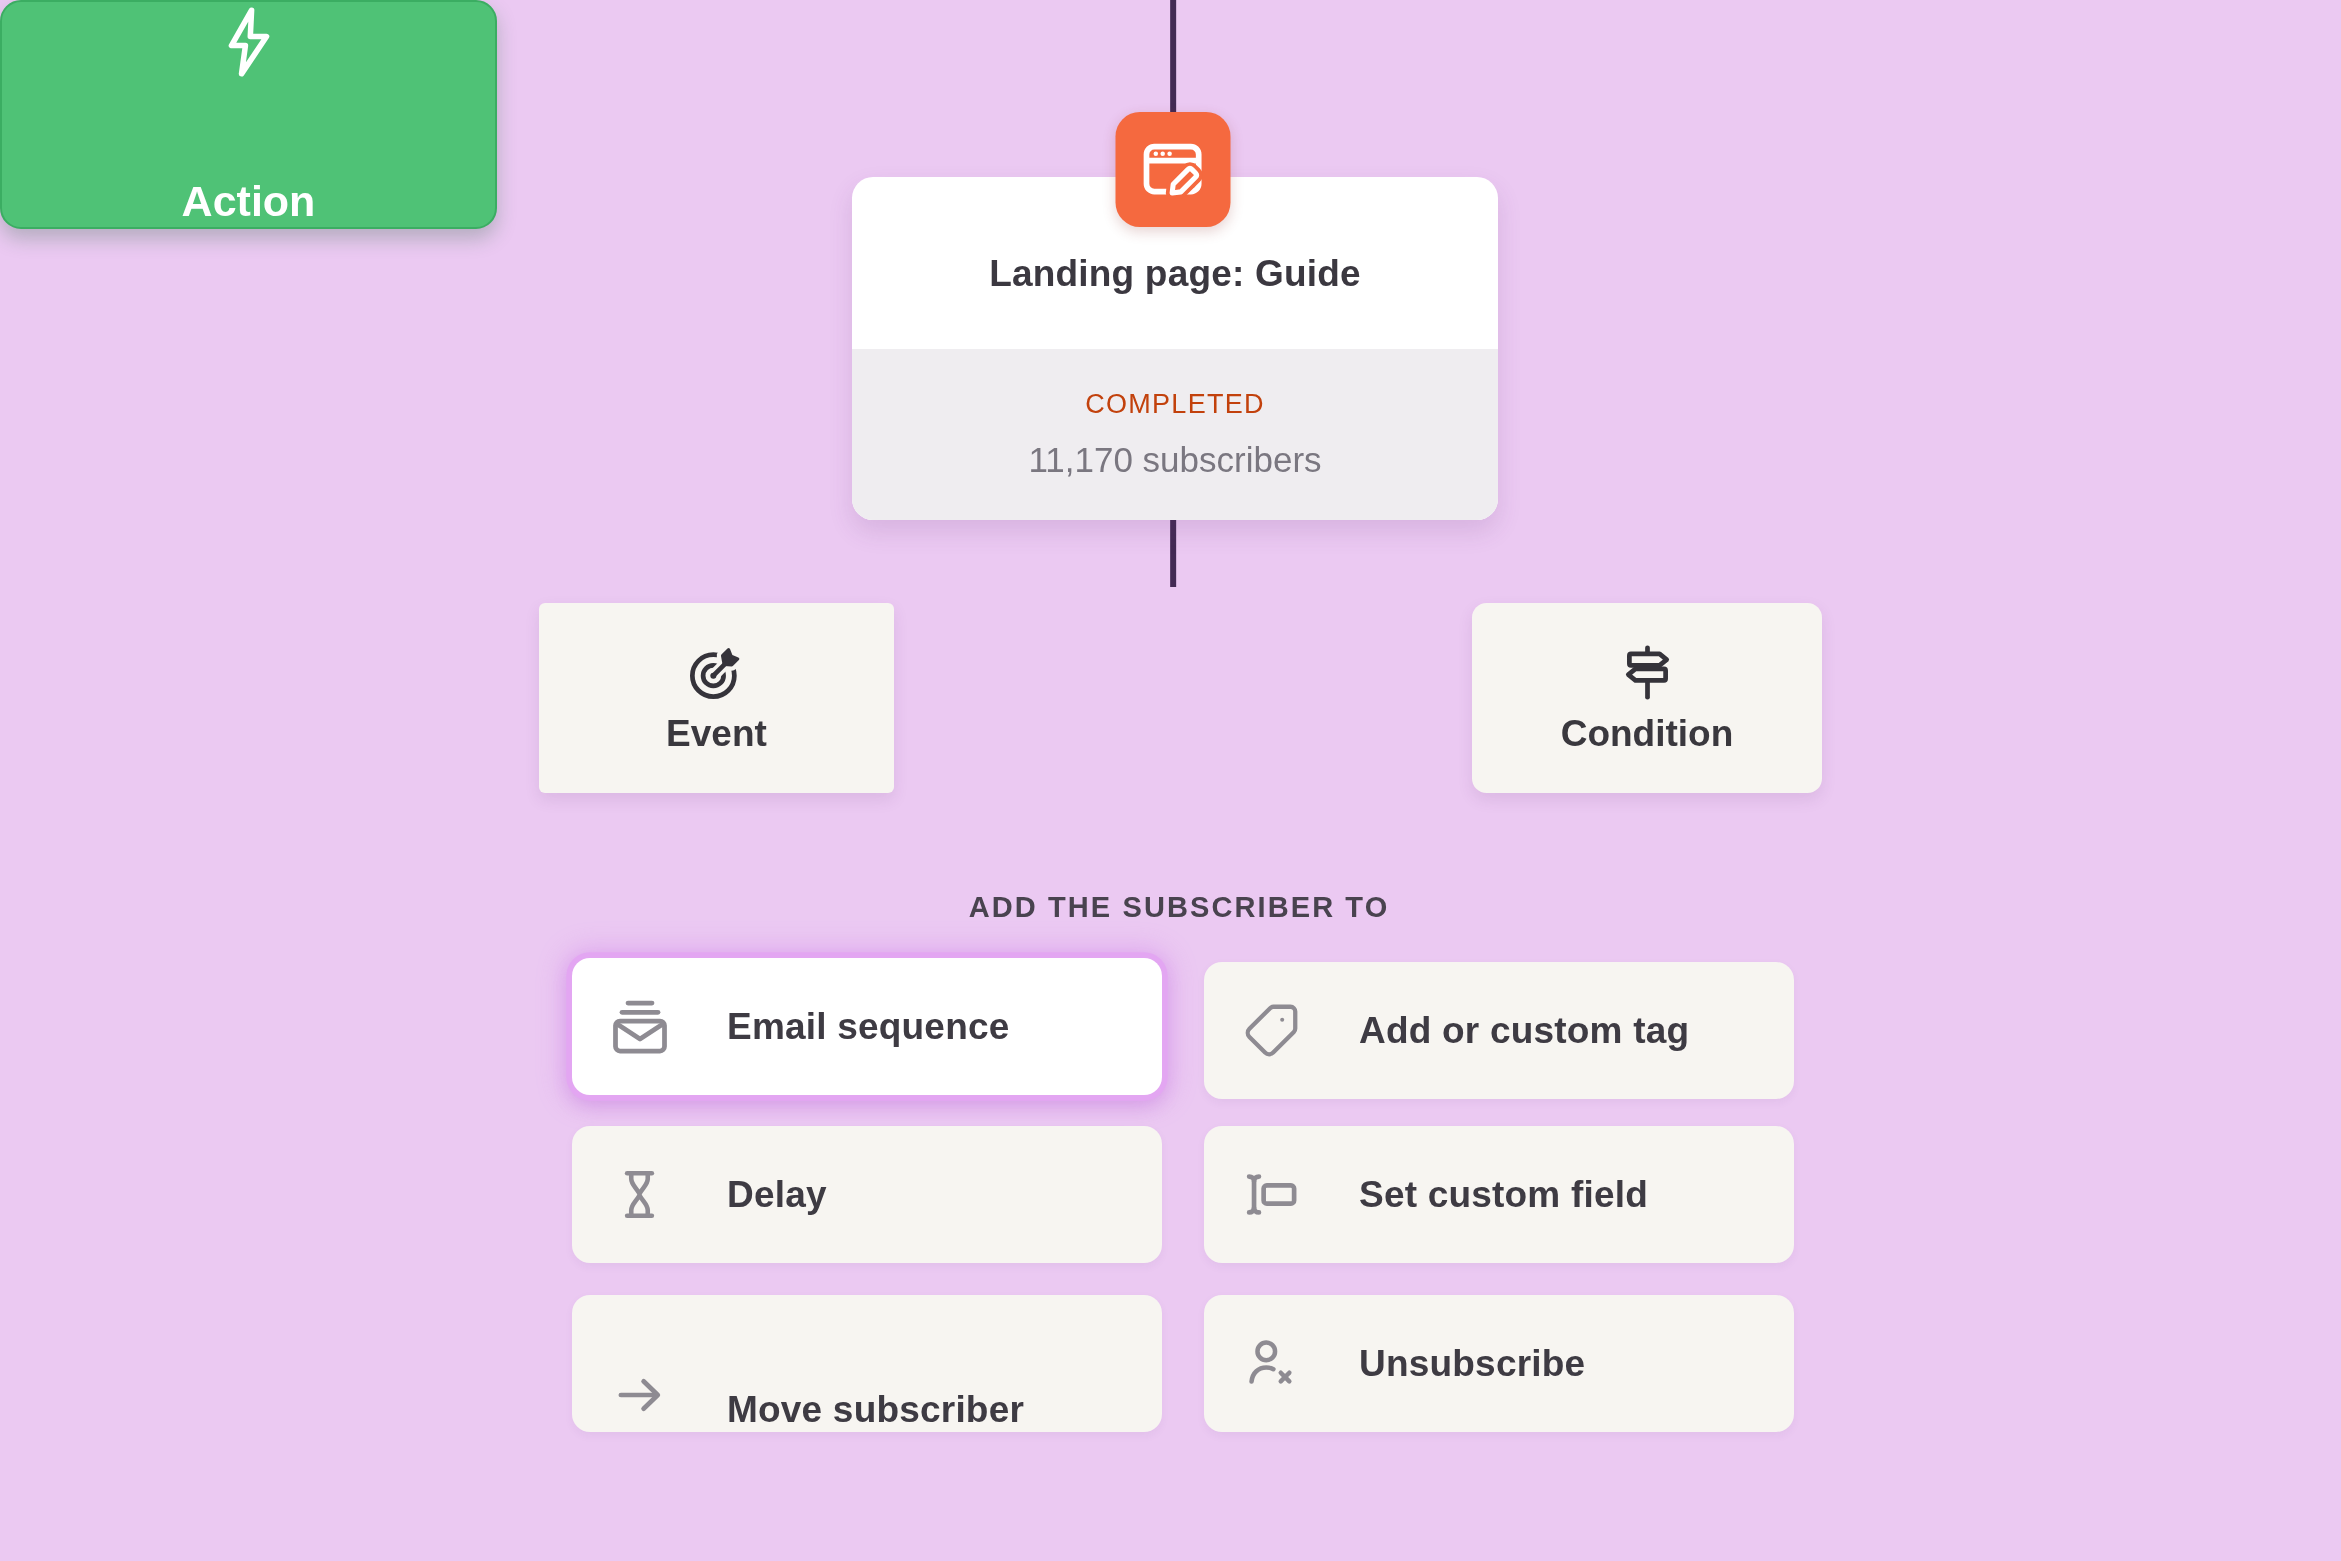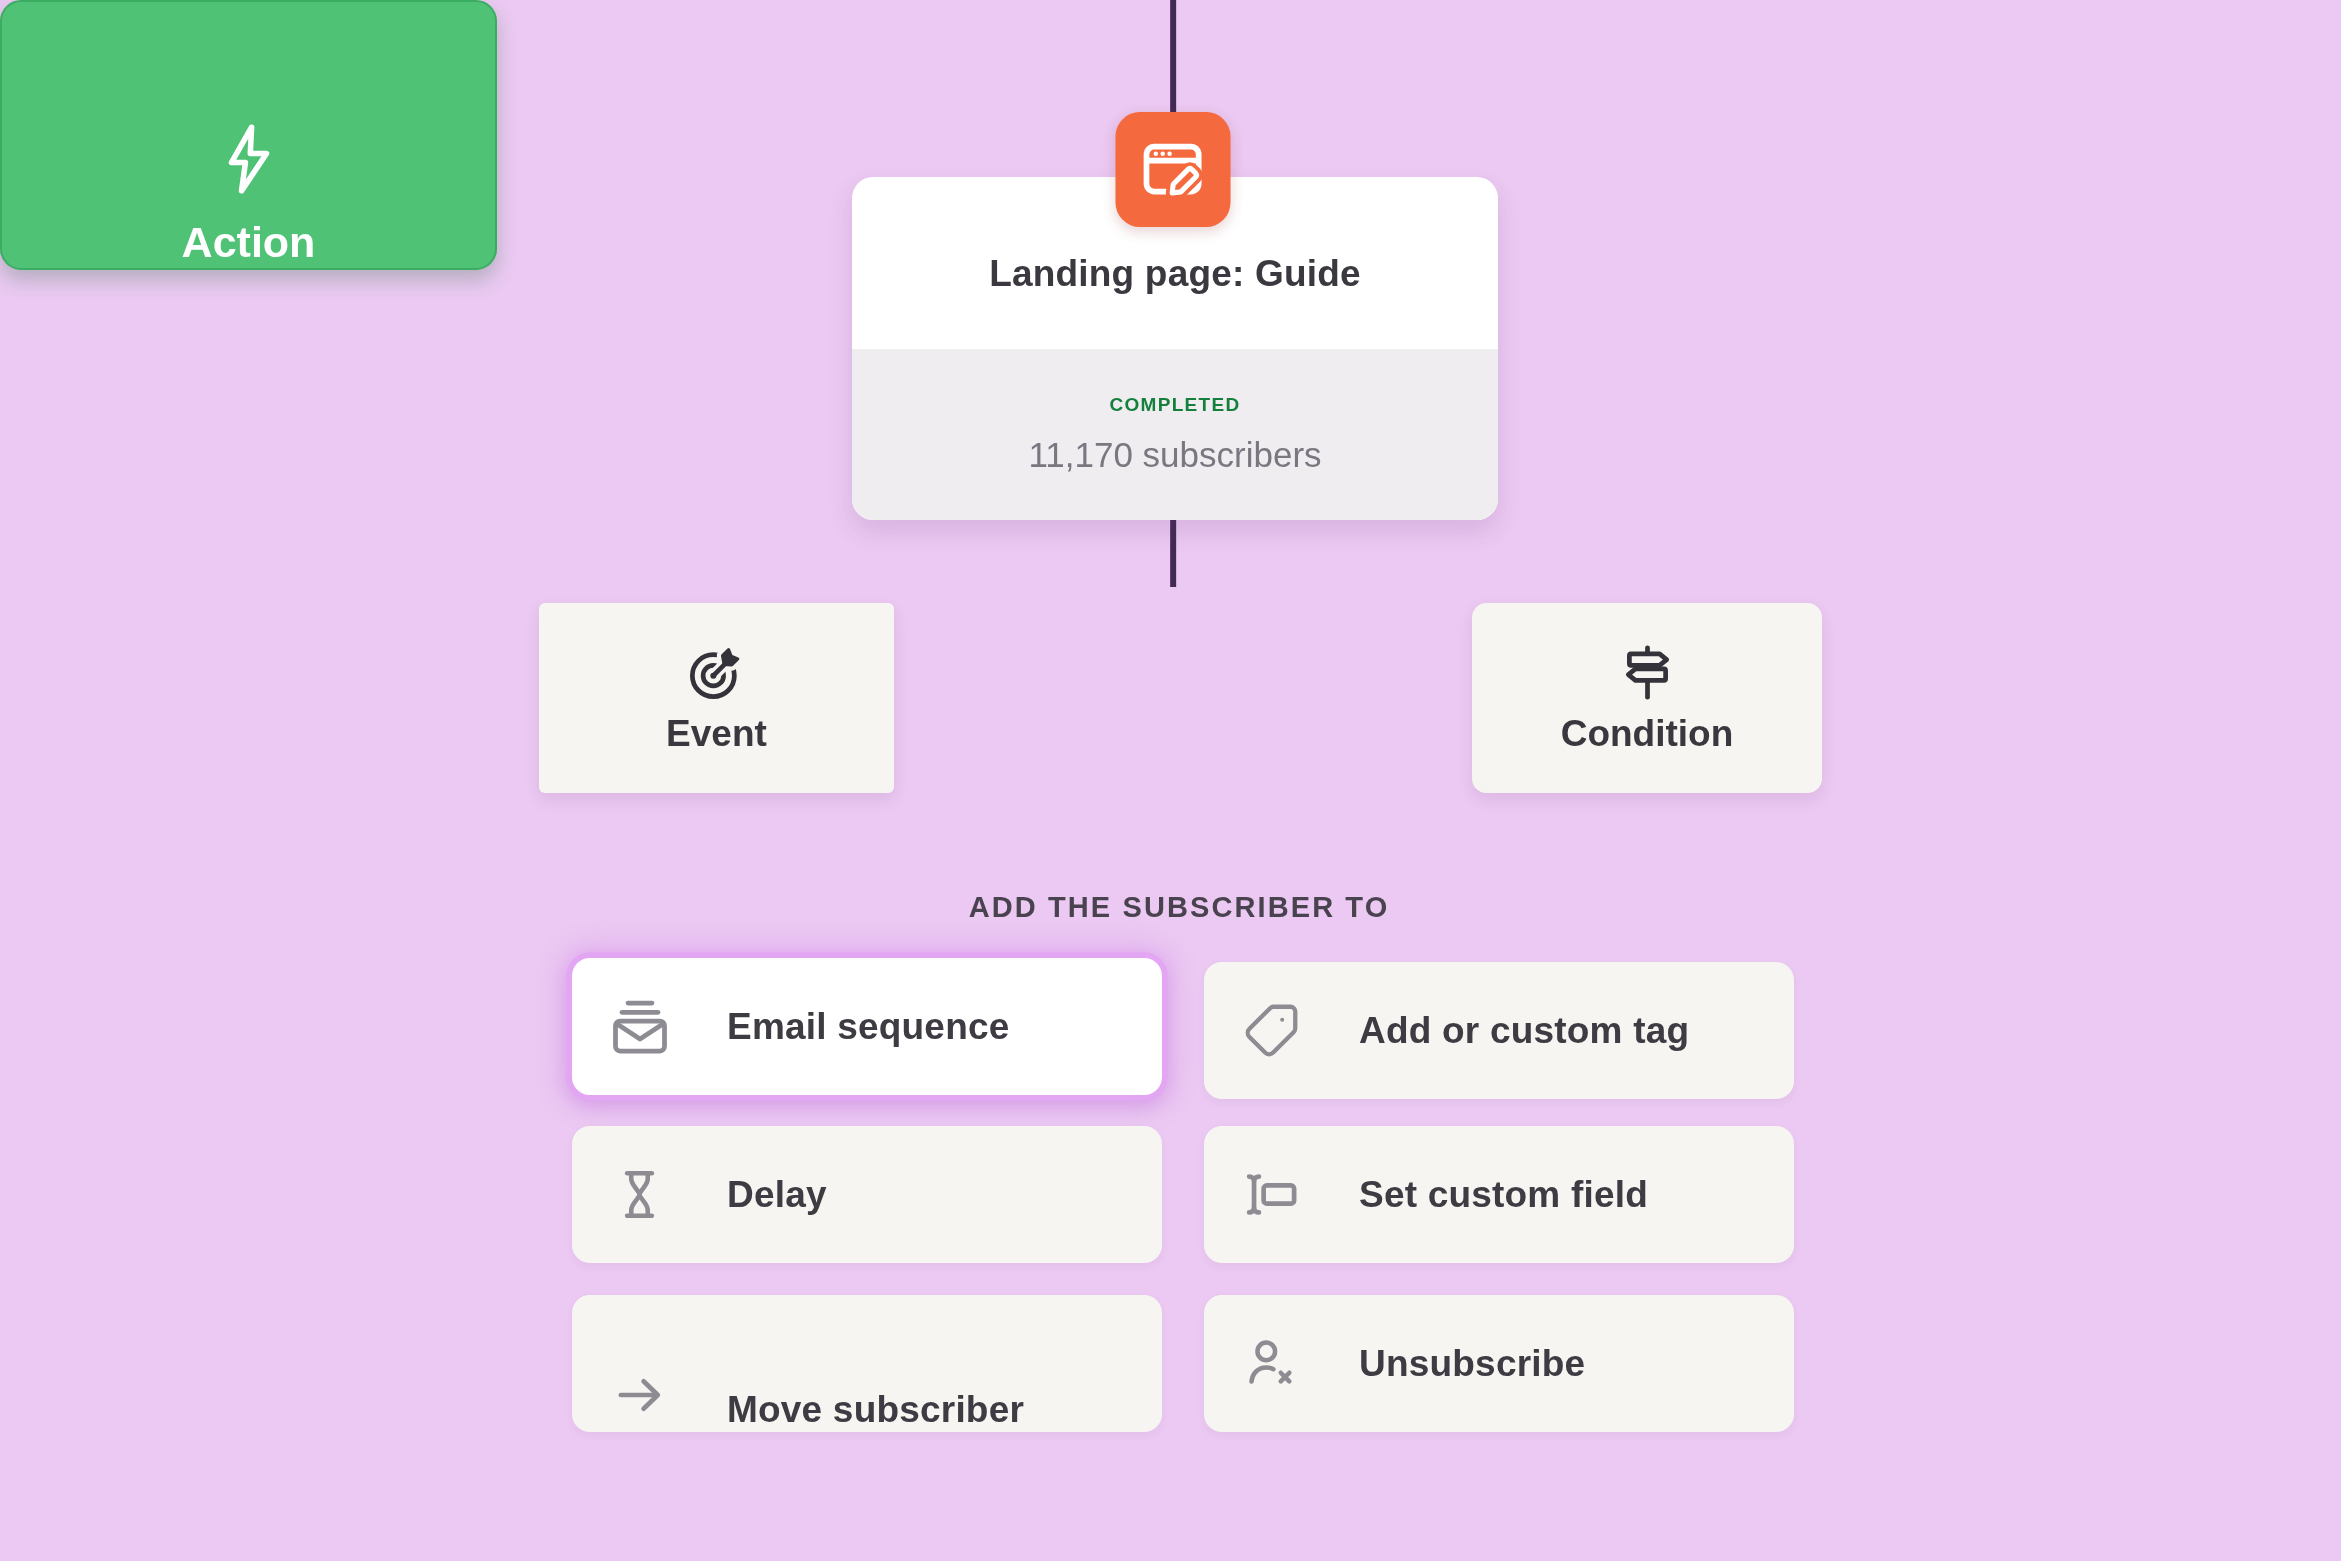--- a/index.html
+++ b/index.html
@@ -42,42 +42,42 @@
     padding-top: 21px; box-sizing: border-box;
   }
   .node-card .title-area h2 {
     margin: 8px; font-size: 37px; font-weight: 700; color: #3B3840; letter-spacing: 0.2px;
   }
   .node-card .stats-area {
     height: 171px; background: #EFEDF0;
     display: flex; flex-direction: column; align-items: center; justify-content: center;
   }
   .node-status {
-    font-size: 19px; font-weight: 700; color: #15803d; letter-spacing: 1.3px;
+    font-size: 27px; font-weight: 400; color: #c2410c; letter-spacing: 1.3px;
   }
   .node-subs {
     margin-top: 19.5px; font-size: 35px; font-weight: 400; color: #7A7780;
   }
 
   
   .type-btn {
     position: absolute; border-radius: 14.6px; background: #F7F5F1;
     display: flex; flex-direction: column; align-items: center; justify-content: center;
     gap: 9.8px; cursor: pointer; border: none;
     box-shadow: 0 6.5px 14.6px rgba(86, 44, 108, 0.10);
   }
   .type-btn .lbl { font-size: 37px; font-weight: 700; color: #3A383E; }
   #btn-event     { left: 539px;  top: 603px; width: 355px; height: 190px; border-radius: 6px; }
   #btn-condition { left: 1472px; top: 603px; width: 350px; height: 190px; }
   #btn-action {
-    left: 933px; top: 584px; width: 497px; height: 270px;
+    left: 933px; top: 584px; width: 497px; height: 229px;
     background: #4FC276; border: 2.4px solid #3BAD62; border-radius: 21px;
     box-shadow: 0 9.8px 19.5px rgba(42, 104, 66, 0.28);
     z-index: 4; box-sizing: border-box;
-    display: flex; flex-direction: column; align-items: center; justify-content: flex-end;
+    display: flex; flex-direction: column; align-items: center; justify-content: space-between;
     gap: 20px; cursor: pointer;
   }
   #btn-action .lbl { font-size: 43px; font-weight: 700; color: #FFFFFF; }
 
   
   .menu-heading {
     position: absolute; left: 1179px; top: 891px; transform: translateX(-50%);
     font-size: 29px; font-weight: 700; color: #49434F; letter-spacing: 2.1px;
     white-space: nowrap;
   }

